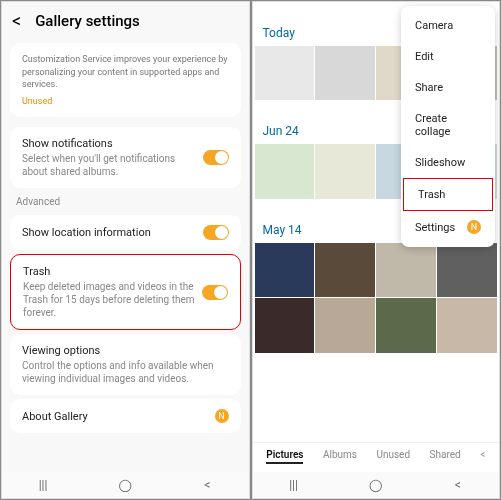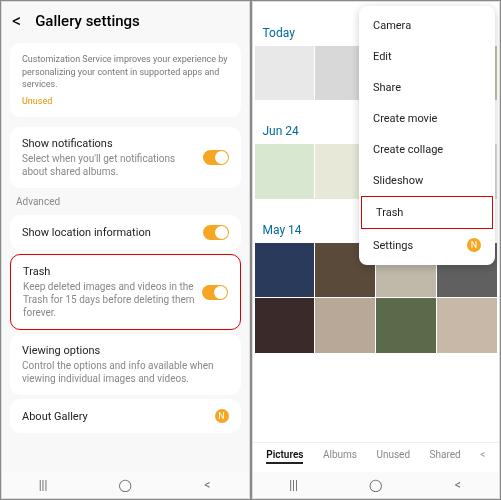--- a/index.html
+++ b/index.html
@@ -17,21 +17,21 @@
 .row .t{font-size:11px;color:#222}
 .row .d{font-size:10px;color:#888;line-height:1.3;margin-top:2px}
 .tgl{width:26px;height:15px;background:#f5a623;border-radius:8px;position:relative;flex-shrink:0}
 .tgl::after{content:"";position:absolute;right:1px;top:1px;width:13px;height:13px;background:#fff;border-radius:50%}
 .hl{border:1px solid #d00}
 .badge{width:14px;height:14px;background:#f5a623;border-radius:50%;color:#fff;font-size:9px;display:flex;align-items:center;justify-content:center;flex-shrink:0}
 .navb{position:absolute;bottom:0;left:0;right:0;height:26px;display:flex;justify-content:space-around;align-items:center;background:#fafafa;font-size:12px;color:#666}
 .navb span{width:16px;text-align:center}
 
 .rpane{background:#fff}
-.menu{position:absolute;top:4px;right:4px;width:136px;background:#fff;border-radius:8px;box-shadow:0 2px 8px rgba(0,0,0,.2);z-index:10;padding:4px 0}
+.menu{position:absolute;top:4px;right:4px;width:94px;background:#fff;border-radius:8px;box-shadow:0 2px 8px rgba(0,0,0,.2);z-index:10;padding:4px 0}
 .mi{padding:9px 14px;font-size:11px;color:#222;display:flex;align-items:center;justify-content:space-between}
 .mi.hl{border:1px solid #d00;margin:0 2px}
 .dh{font-size:12px;color:#0369a1;padding:6px 10px;margin-top:18px}
 .grid{display:grid;grid-template-columns:repeat(4,1fr);gap:1px;padding:0 2px}
 .thumb{aspect-ratio:1.1;background:#ccc}
 .tabs{position:absolute;bottom:28px;left:0;right:0;display:flex;justify-content:space-around;padding:6px 4px;font-size:10px;color:#888;background:#fff;border-top:1px solid #eee}
 .tabs .act{color:#111;font-weight:600;border-bottom:2px solid #222;padding-bottom:2px}
 .tabs .arr{color:#999}
 .sp{height:60px}
 </style>
@@ -92,23 +92,20 @@
   <div class="mi">
         <span>Camera</span>
       </div>
   <div class="mi">
         <span>Edit</span>
       </div>
   <div class="mi">
         <span>Share</span>
       </div>
   <div class="mi">
-        <span>Create movie</span>
-      </div>
-  <div class="mi">
         <span>Create collage</span>
       </div>
   <div class="mi">
         <span>Slideshow</span>
       </div>
   <div class="mi hl">
         <span>Trash</span>
       </div>
   <div class="mi">
         <span>Settings</span>

